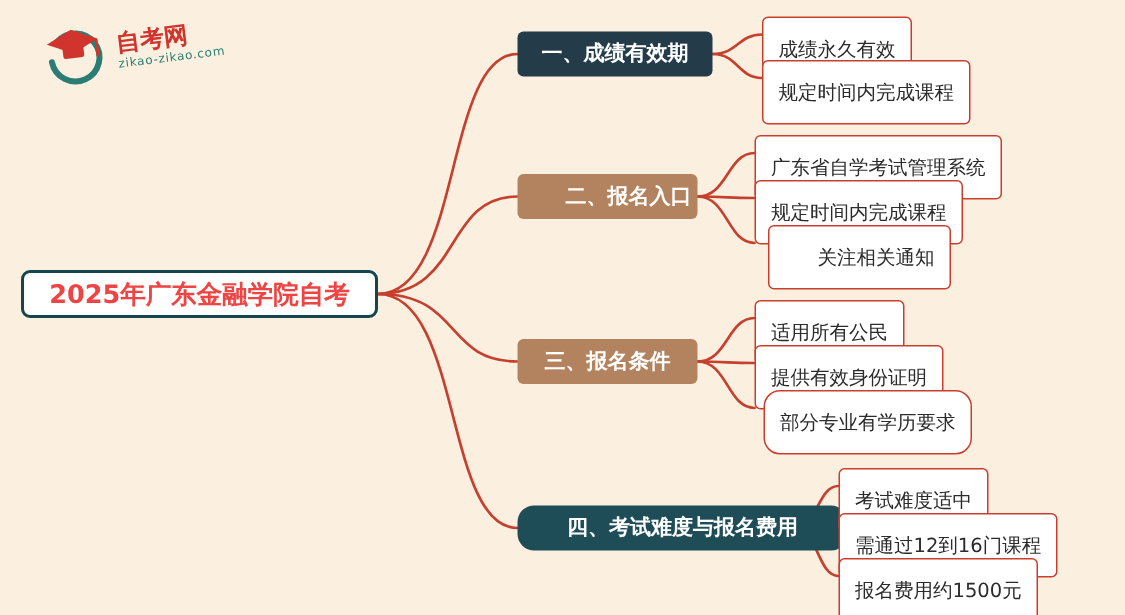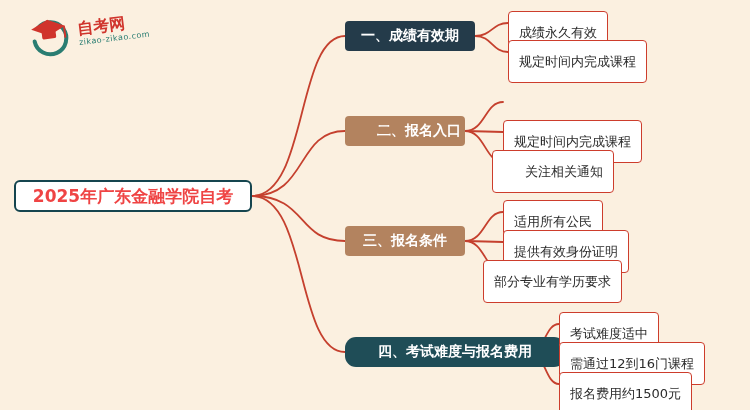--- a/index.html
+++ b/index.html
@@ -54,24 +54,24 @@
     background:#ffffff;
     border:1.5px solid #cd3d2c;border-radius:4px;
     color:#2b2b2b;font-size:13px;
     display:flex;align-items:center;
     padding:0 10px;white-space:nowrap;
   }
   .l1a{left:508px;top:11px;}
   .l1b{left:508px;top:40px;}
   .l2a{left:503px;top:90px;}
   .l2b{left:503px;top:120px;}
-  .l2c{left:492px;top:150px;padding-left:32px;}
+  .l2c{left:512px;top:150px;padding-left:32px;}
   .l3a{left:503px;top:200px;}
   .l3b{left:503px;top:230px;}
-  .l3c{left:483px;top:260px;}
+  .l3c{left:509px;top:260px;border-radius:11px;}
   .l4a{left:559px;top:312px;}
   .l4b{left:559px;top:342px;}
   .l4c{left:559px;top:372px;}
 </style>
 </head>
 <body>
 
 <div class="canvas">
 
   <svg class="connectors" viewBox="0 0 750 410" fill="none" stroke="#c5402e" stroke-width="1.8" stroke-linecap="round">
@@ -112,20 +112,21 @@
     </span>
   </div>
 
   <div class="main-topic">2025年广东金融学院自考</div>
 
   <div class="branch-node n1">一、成绩有效期</div>
   <div class="leaf l1a">成绩永久有效</div>
   <div class="leaf l1b">规定时间内完成课程</div>
 
   <div class="branch-node n2">二、报名入口</div>
+  <div class="leaf l2a">广东省自学考试管理系统</div>
   <div class="leaf l2b">规定时间内完成课程</div>
   <div class="leaf l2c">关注相关通知</div>
 
   <div class="branch-node n3">三、报名条件</div>
   <div class="leaf l3a">适用所有公民</div>
   <div class="leaf l3b">提供有效身份证明</div>
   <div class="leaf l3c">部分专业有学历要求</div>
 
   <div class="branch-node n4">四、考试难度与报名费用</div>
   <div class="leaf l4a">考试难度适中</div>

